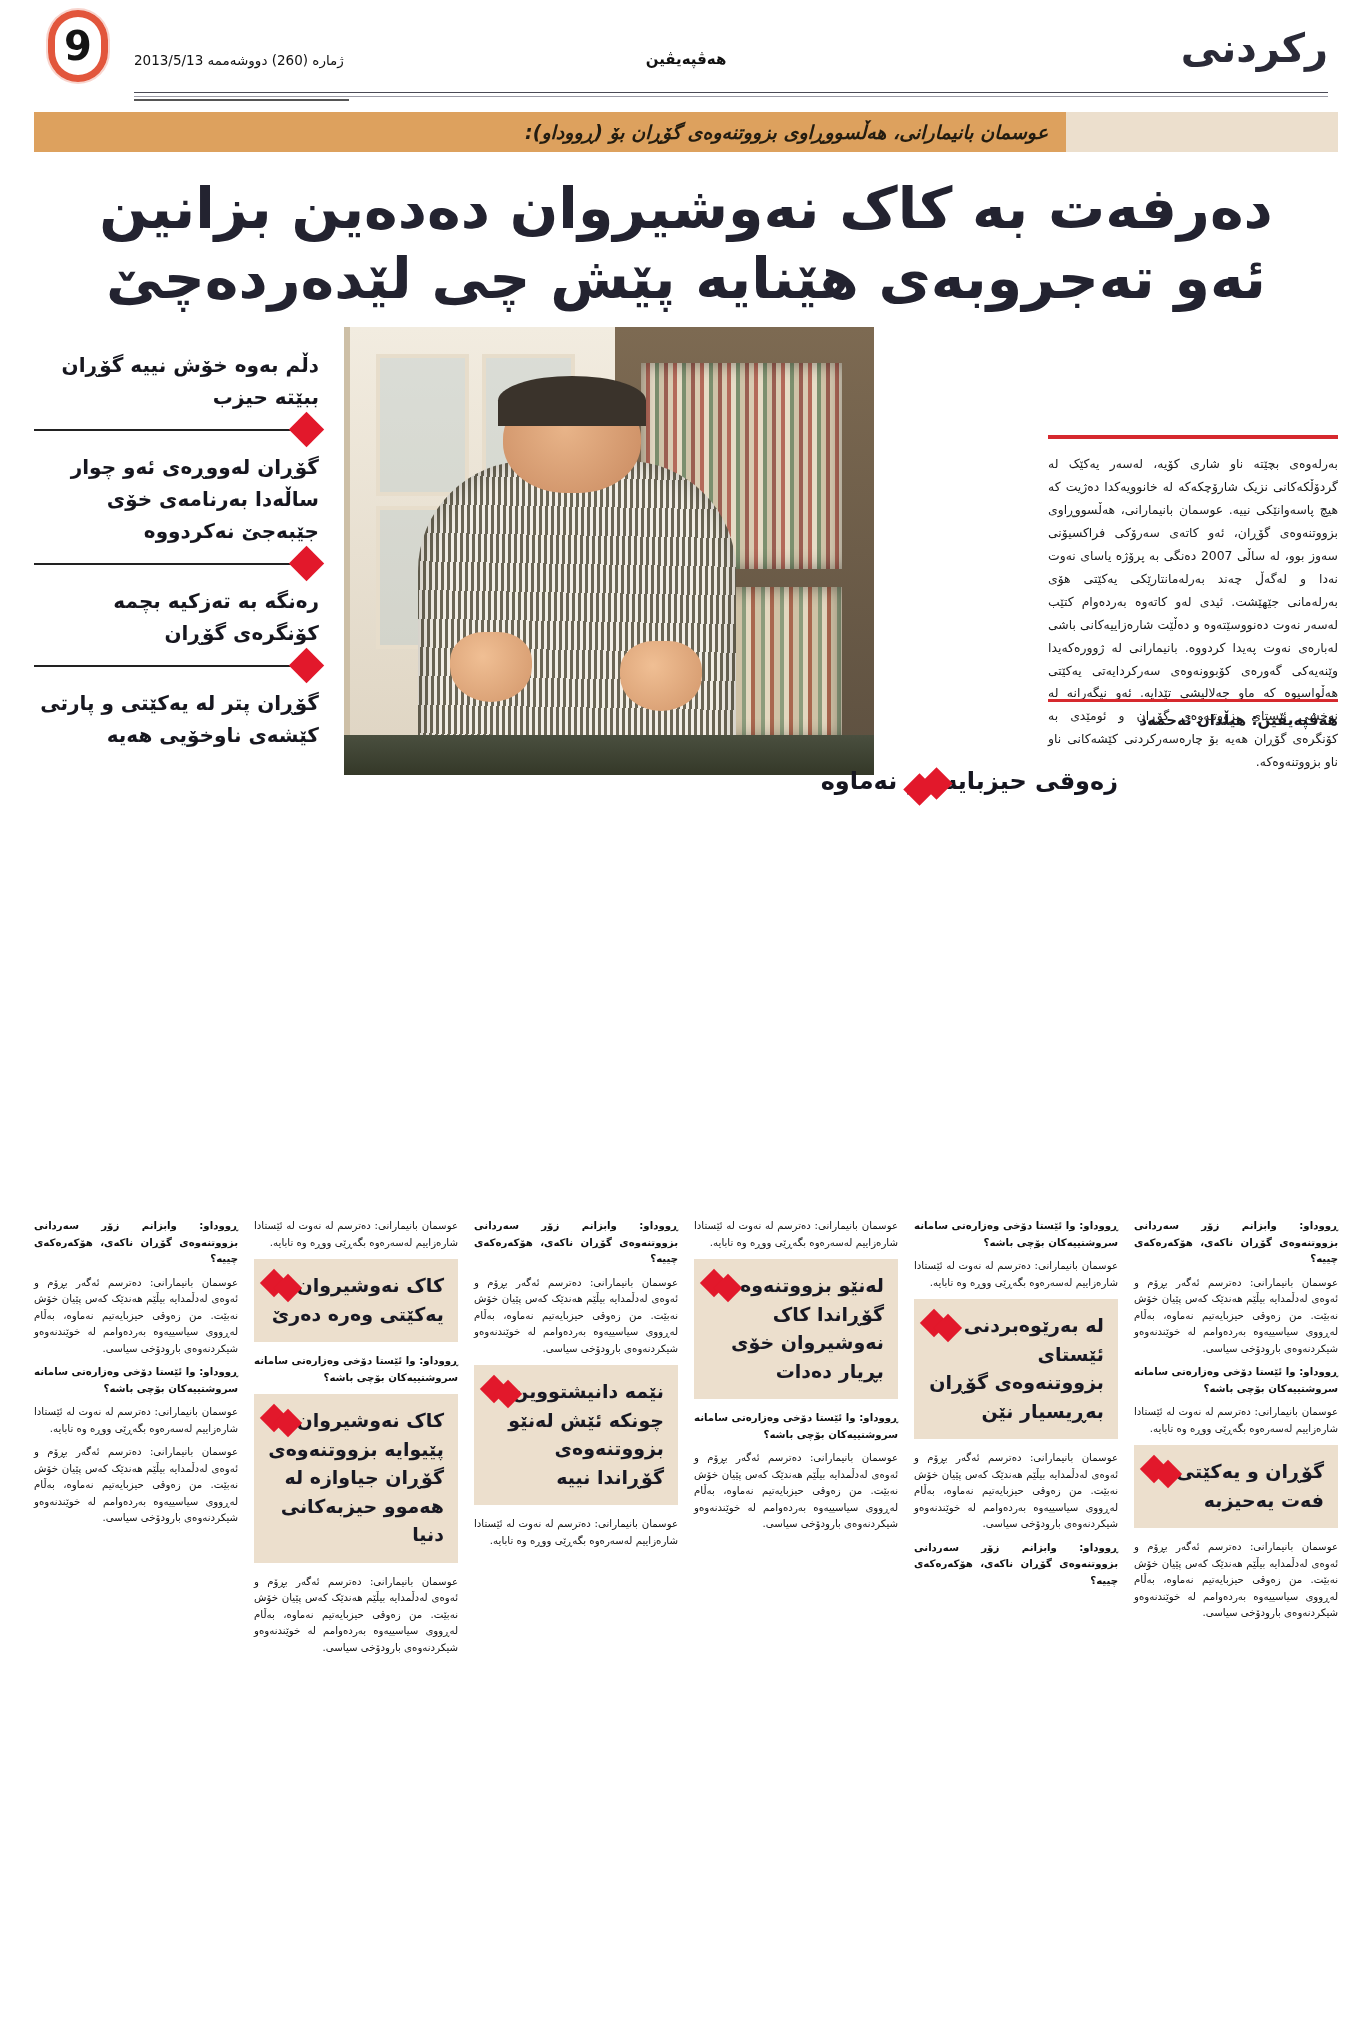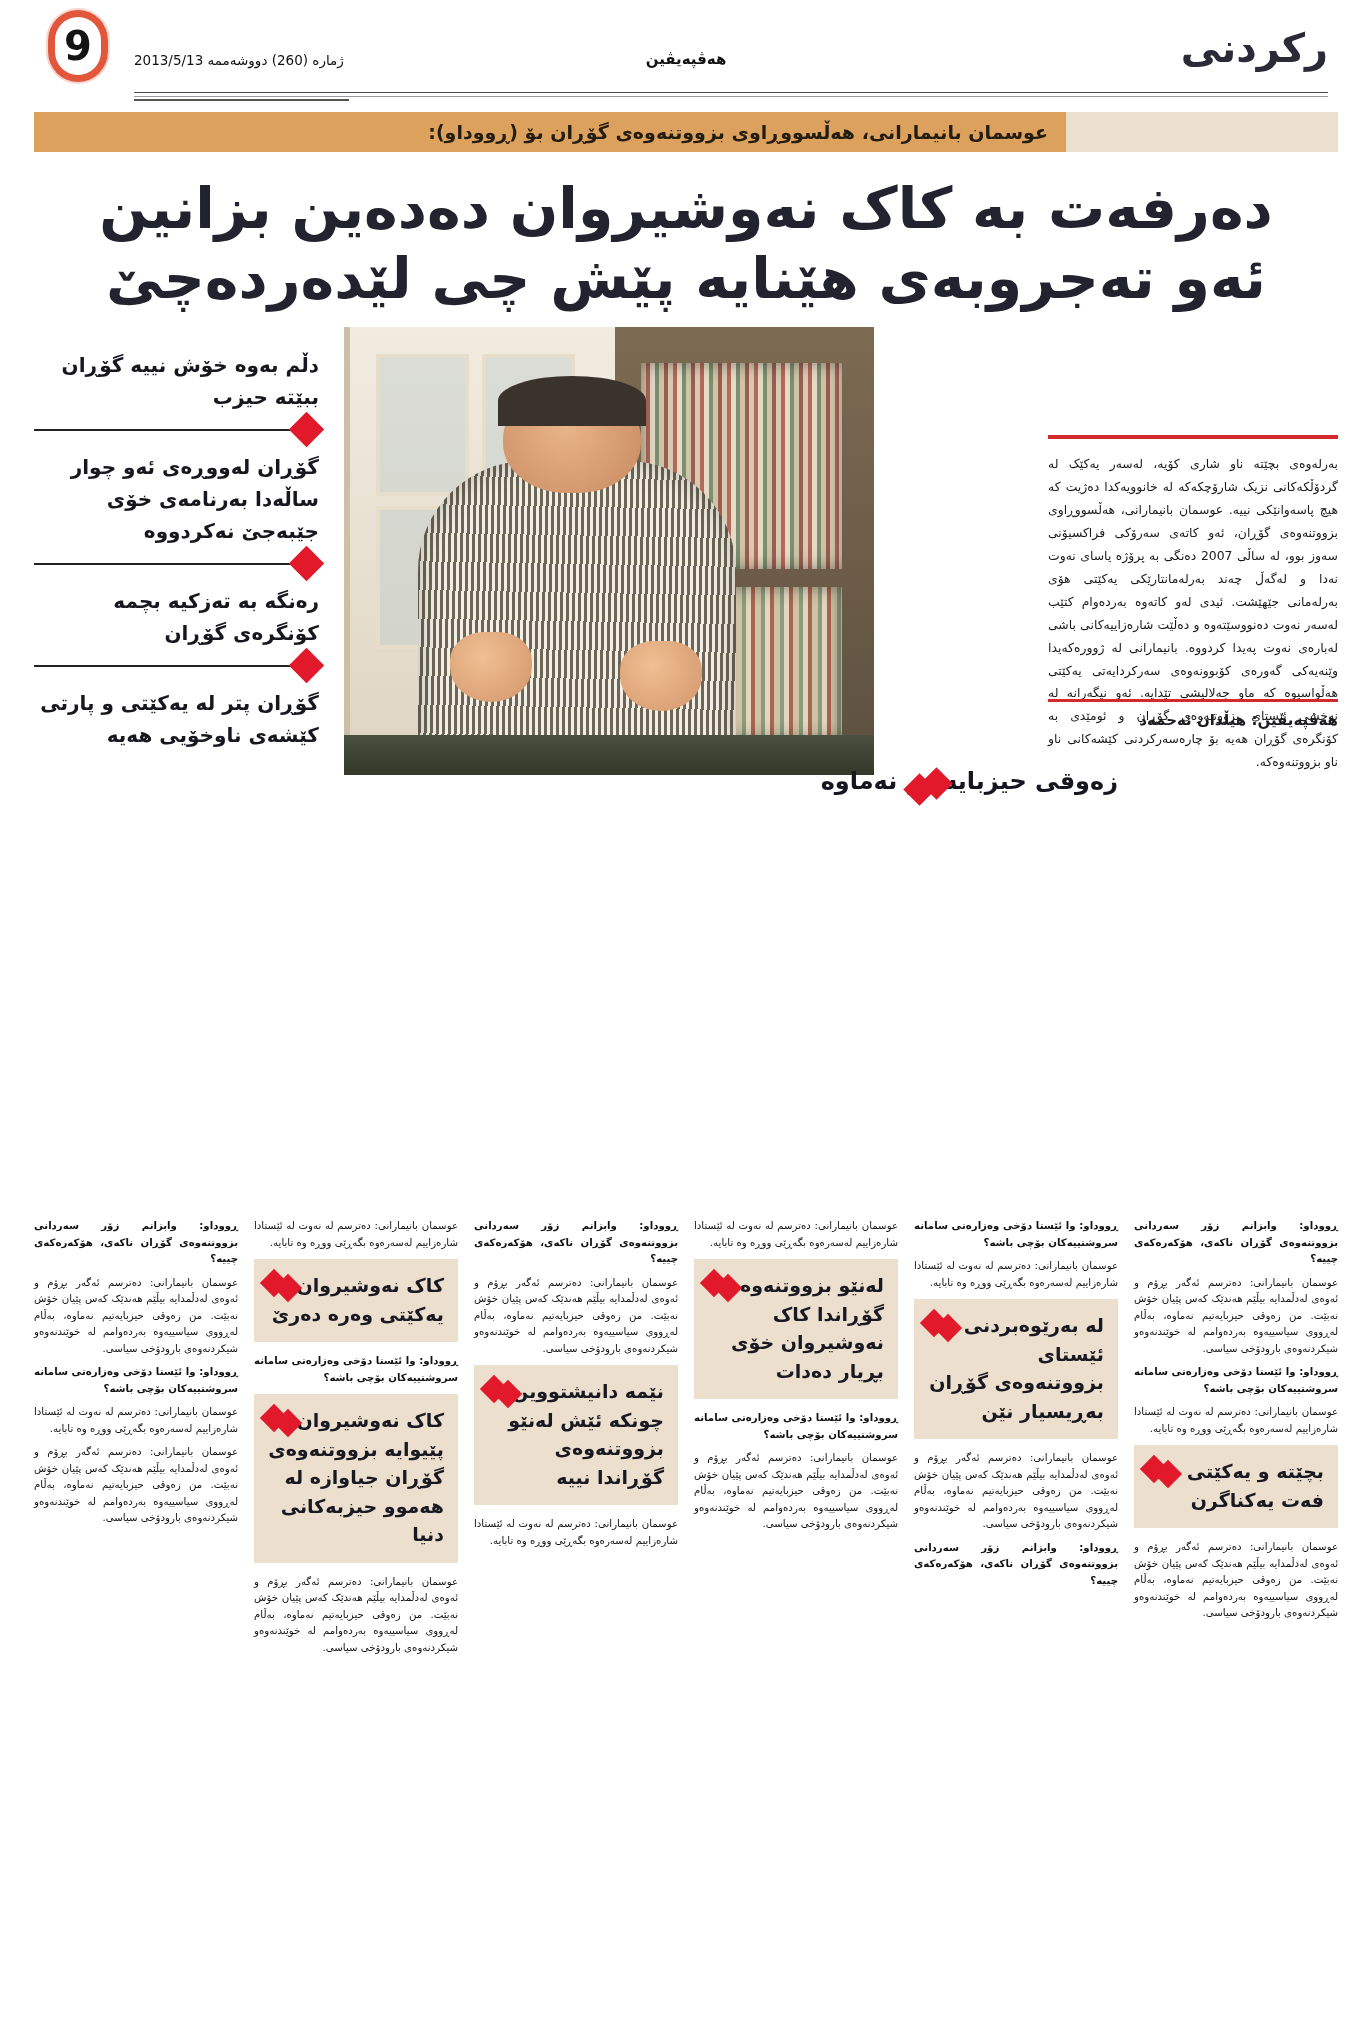--- a/index.html
+++ b/index.html
@@ -42,21 +42,21 @@
     color:#2b2b38;letter-spacing:-2px;line-height:1;
     font-family:"DejaVu Sans",sans-serif;
   }
   .mast-rule{
     position:absolute;left:100px;right:10px;top:92px;height:3px;
     border-top:1px solid #4a4a55;border-bottom:1px solid #9a9aa5;
   }
   .mast-rule2{position:absolute;left:100px;width:215px;top:99px;height:2px;background:#555;}
 
   
-  .banner-row{position:relative;height:40px;margin-top:16px;display:flex;}
+  .banner-row{position:relative;height:40px;margin-top:16px;display:flex;font-style:italic;}
   .banner-left{flex:0 0 272px;background:#ecdfcd;}
   .banner-main{
     flex:1;background:#dda15e;color:#231c10;
     display:flex;align-items:center;justify-content:flex-start;
     padding:0 18px;font-size:19px;font-weight:700;
   }
 
   
   .headline{
     text-align:center;font-size:57px;font-weight:700;line-height:1.22;
@@ -218,21 +218,21 @@
     <div class="col">
       <p class="q">ڕووداو: وابزانم زۆر سه‌ردانی بزووتنه‌وه‌ی گۆڕان ناکه‌ی، هۆکه‌ره‌که‌ی چییه‌؟</p>
       <p class="a">عوسمان بانیمارانی: ده‌ترسم ئه‌گه‌ر بڕۆم و ئه‌وه‌ی له‌دڵمدایه‌ بیڵێم هه‌ندێک که‌س پێیان خۆش نه‌بێت. من زه‌وقی حیزبایه‌تیم نه‌ماوه‌، به‌ڵام له‌ڕووی سیاسییه‌وه‌ به‌رده‌وامم له‌ خوێندنه‌وه‌و شیکردنه‌وه‌ی بارودۆخی سیاسی.</p>
       <p class="q">ڕووداو: وا ئێستا دۆخی وه‌زاره‌تی سامانه‌ سروشتییه‌کان بۆچی باشه‌؟</p>
       <p class="a">عوسمان بانیمارانی: ده‌ترسم له‌ نه‌وت له‌ ئێستادا شاره‌زاییم له‌سه‌ره‌وه‌ بگه‌ڕێی ووڕه‌ وه‌ تابایه‌.</p>
       <div class="callout">
         <span class="cd">
             <i></i>
             <i></i>
           </span>
-        <div class="ct">بچێته و یه‌کێتی فه‌ت یه‌کناگرن</div>
+        <div class="ct">گۆڕان و یه‌کێتی فه‌ت یه‌حیزبه</div>
       </div>
       <p class="a">عوسمان بانیمارانی: ده‌ترسم ئه‌گه‌ر بڕۆم و ئه‌وه‌ی له‌دڵمدایه‌ بیڵێم هه‌ندێک که‌س پێیان خۆش نه‌بێت. من زه‌وقی حیزبایه‌تیم نه‌ماوه‌، به‌ڵام له‌ڕووی سیاسییه‌وه‌ به‌رده‌وامم له‌ خوێندنه‌وه‌و شیکردنه‌وه‌ی بارودۆخی سیاسی.</p>
     </div>
 
     <div class="col">
       <p class="q">ڕووداو: وا ئێستا دۆخی وه‌زاره‌تی سامانه‌ سروشتییه‌کان بۆچی باشه‌؟</p>
       <p class="a">عوسمان بانیمارانی: ده‌ترسم له‌ نه‌وت له‌ ئێستادا شاره‌زاییم له‌سه‌ره‌وه‌ بگه‌ڕێی ووڕه‌ وه‌ تابایه‌.</p>
       <div class="callout">
         <span class="cd">
             <i></i>

